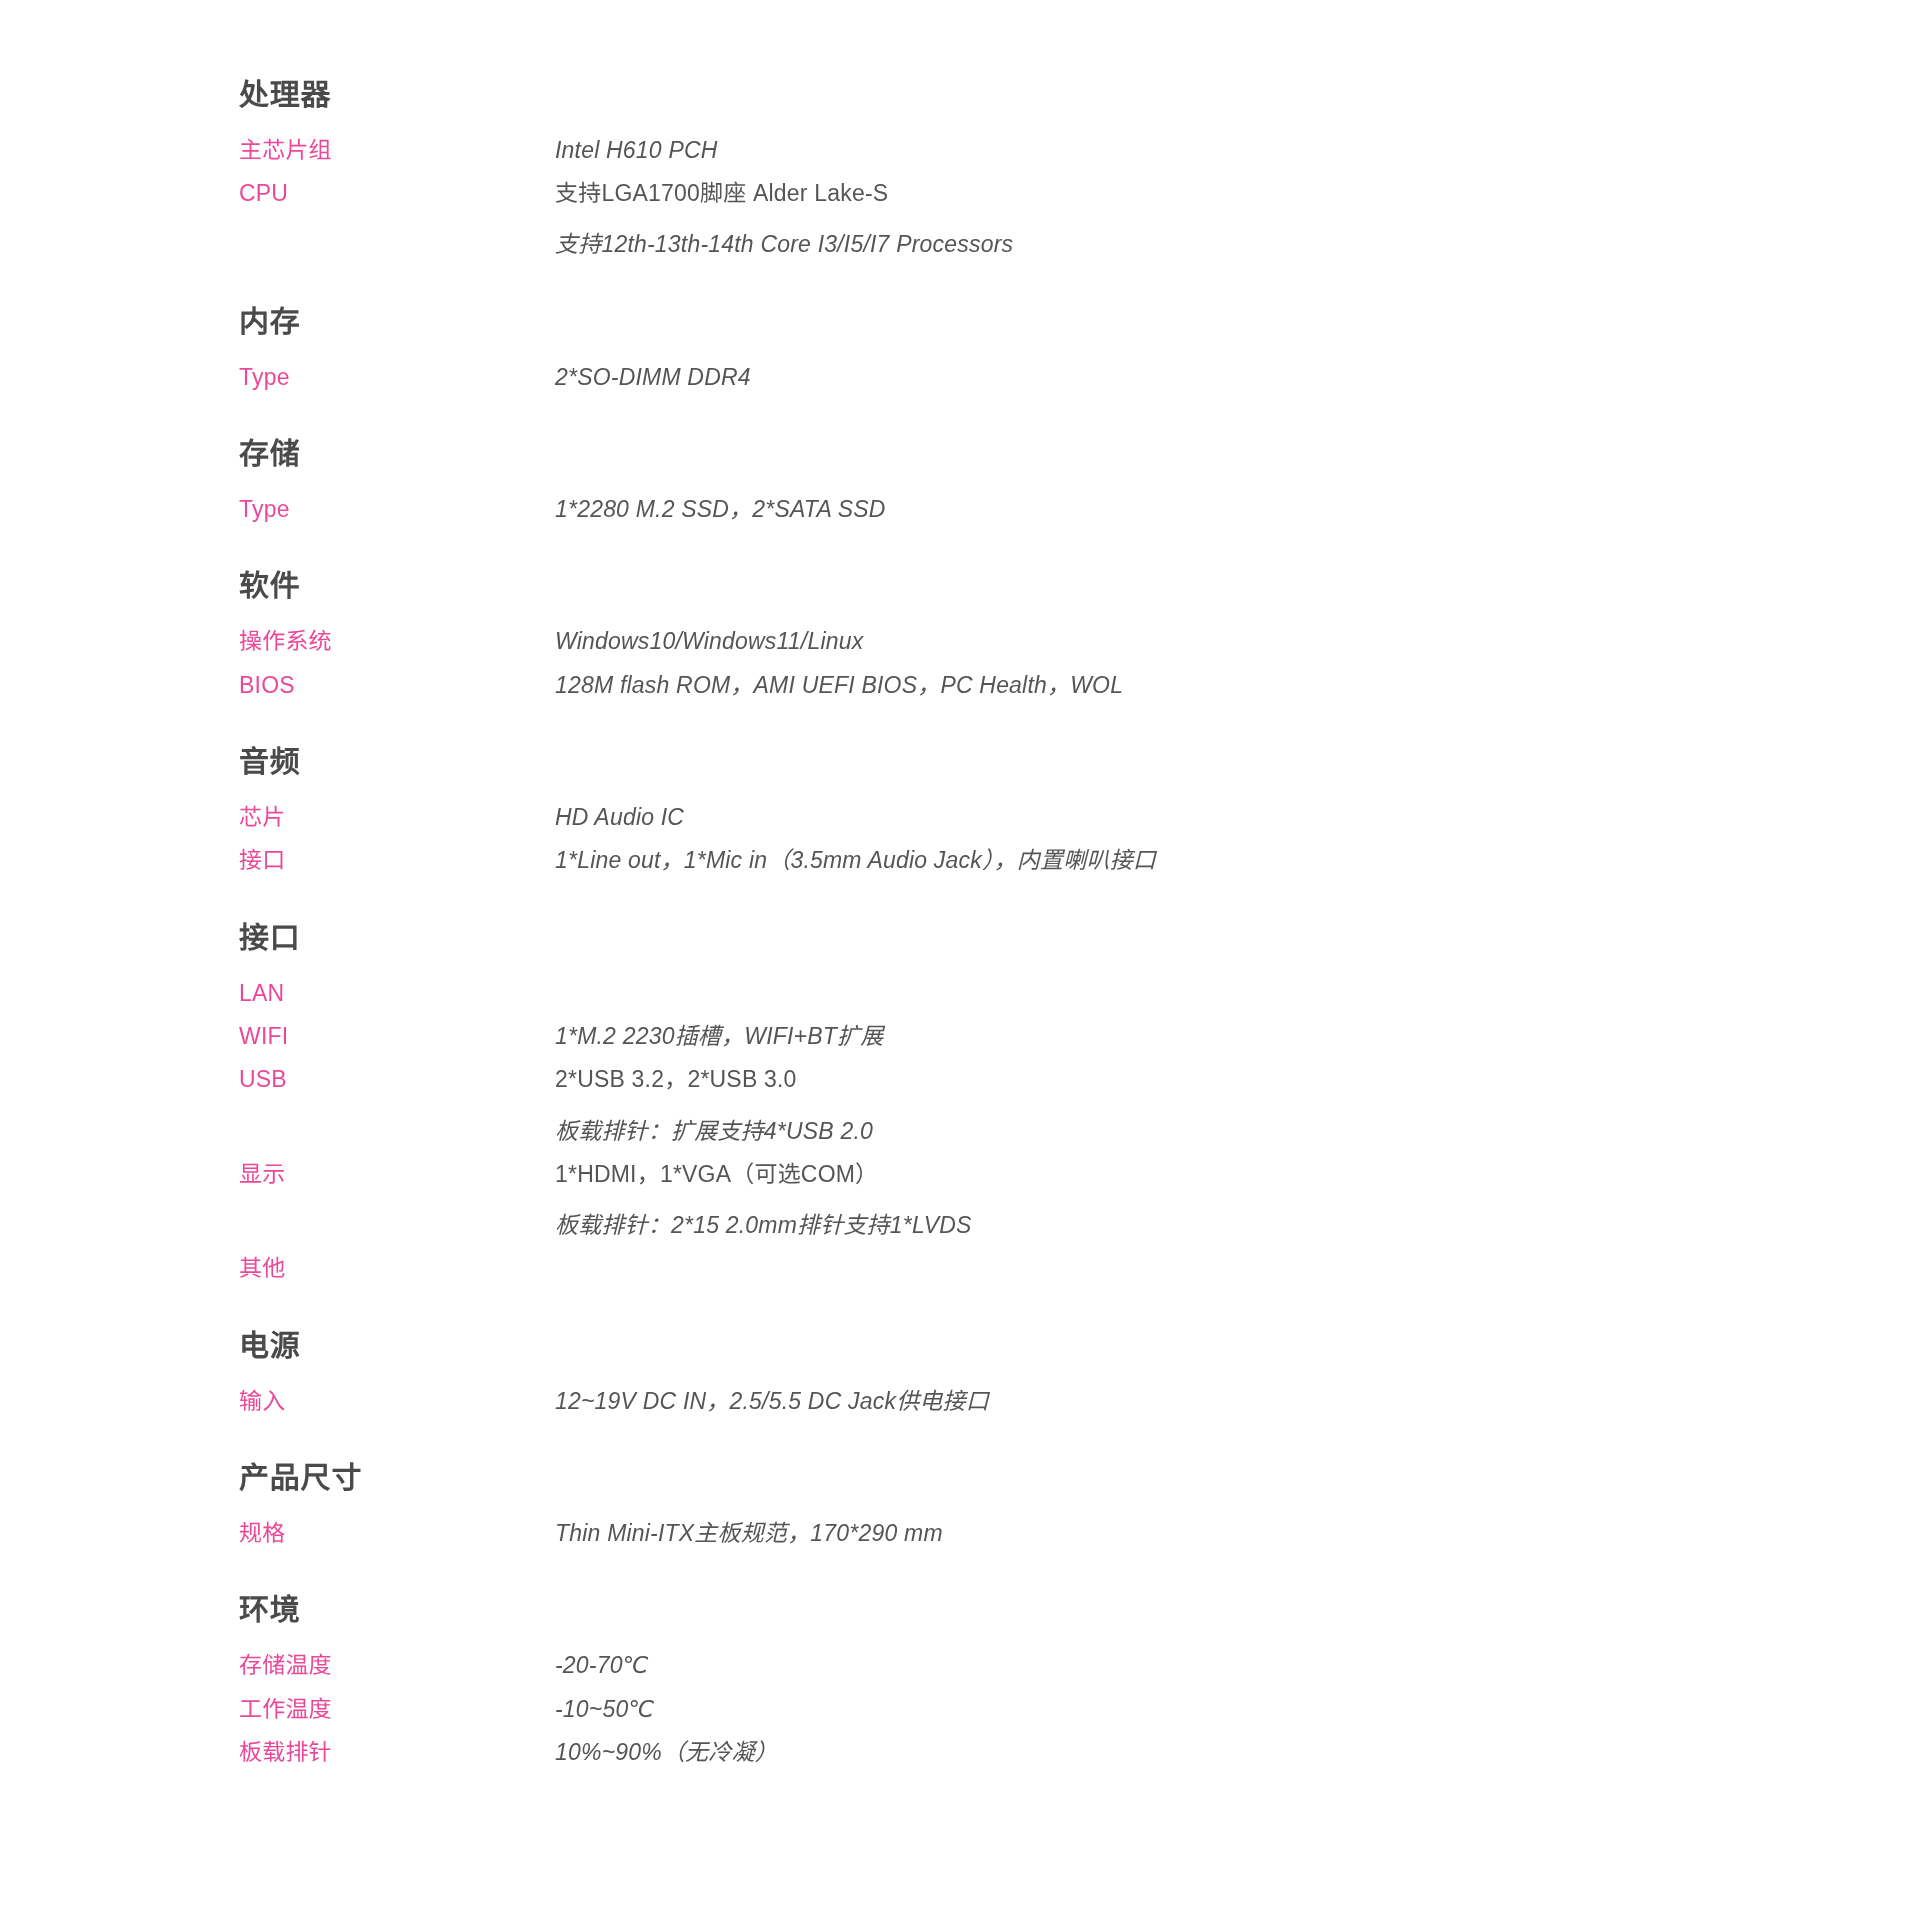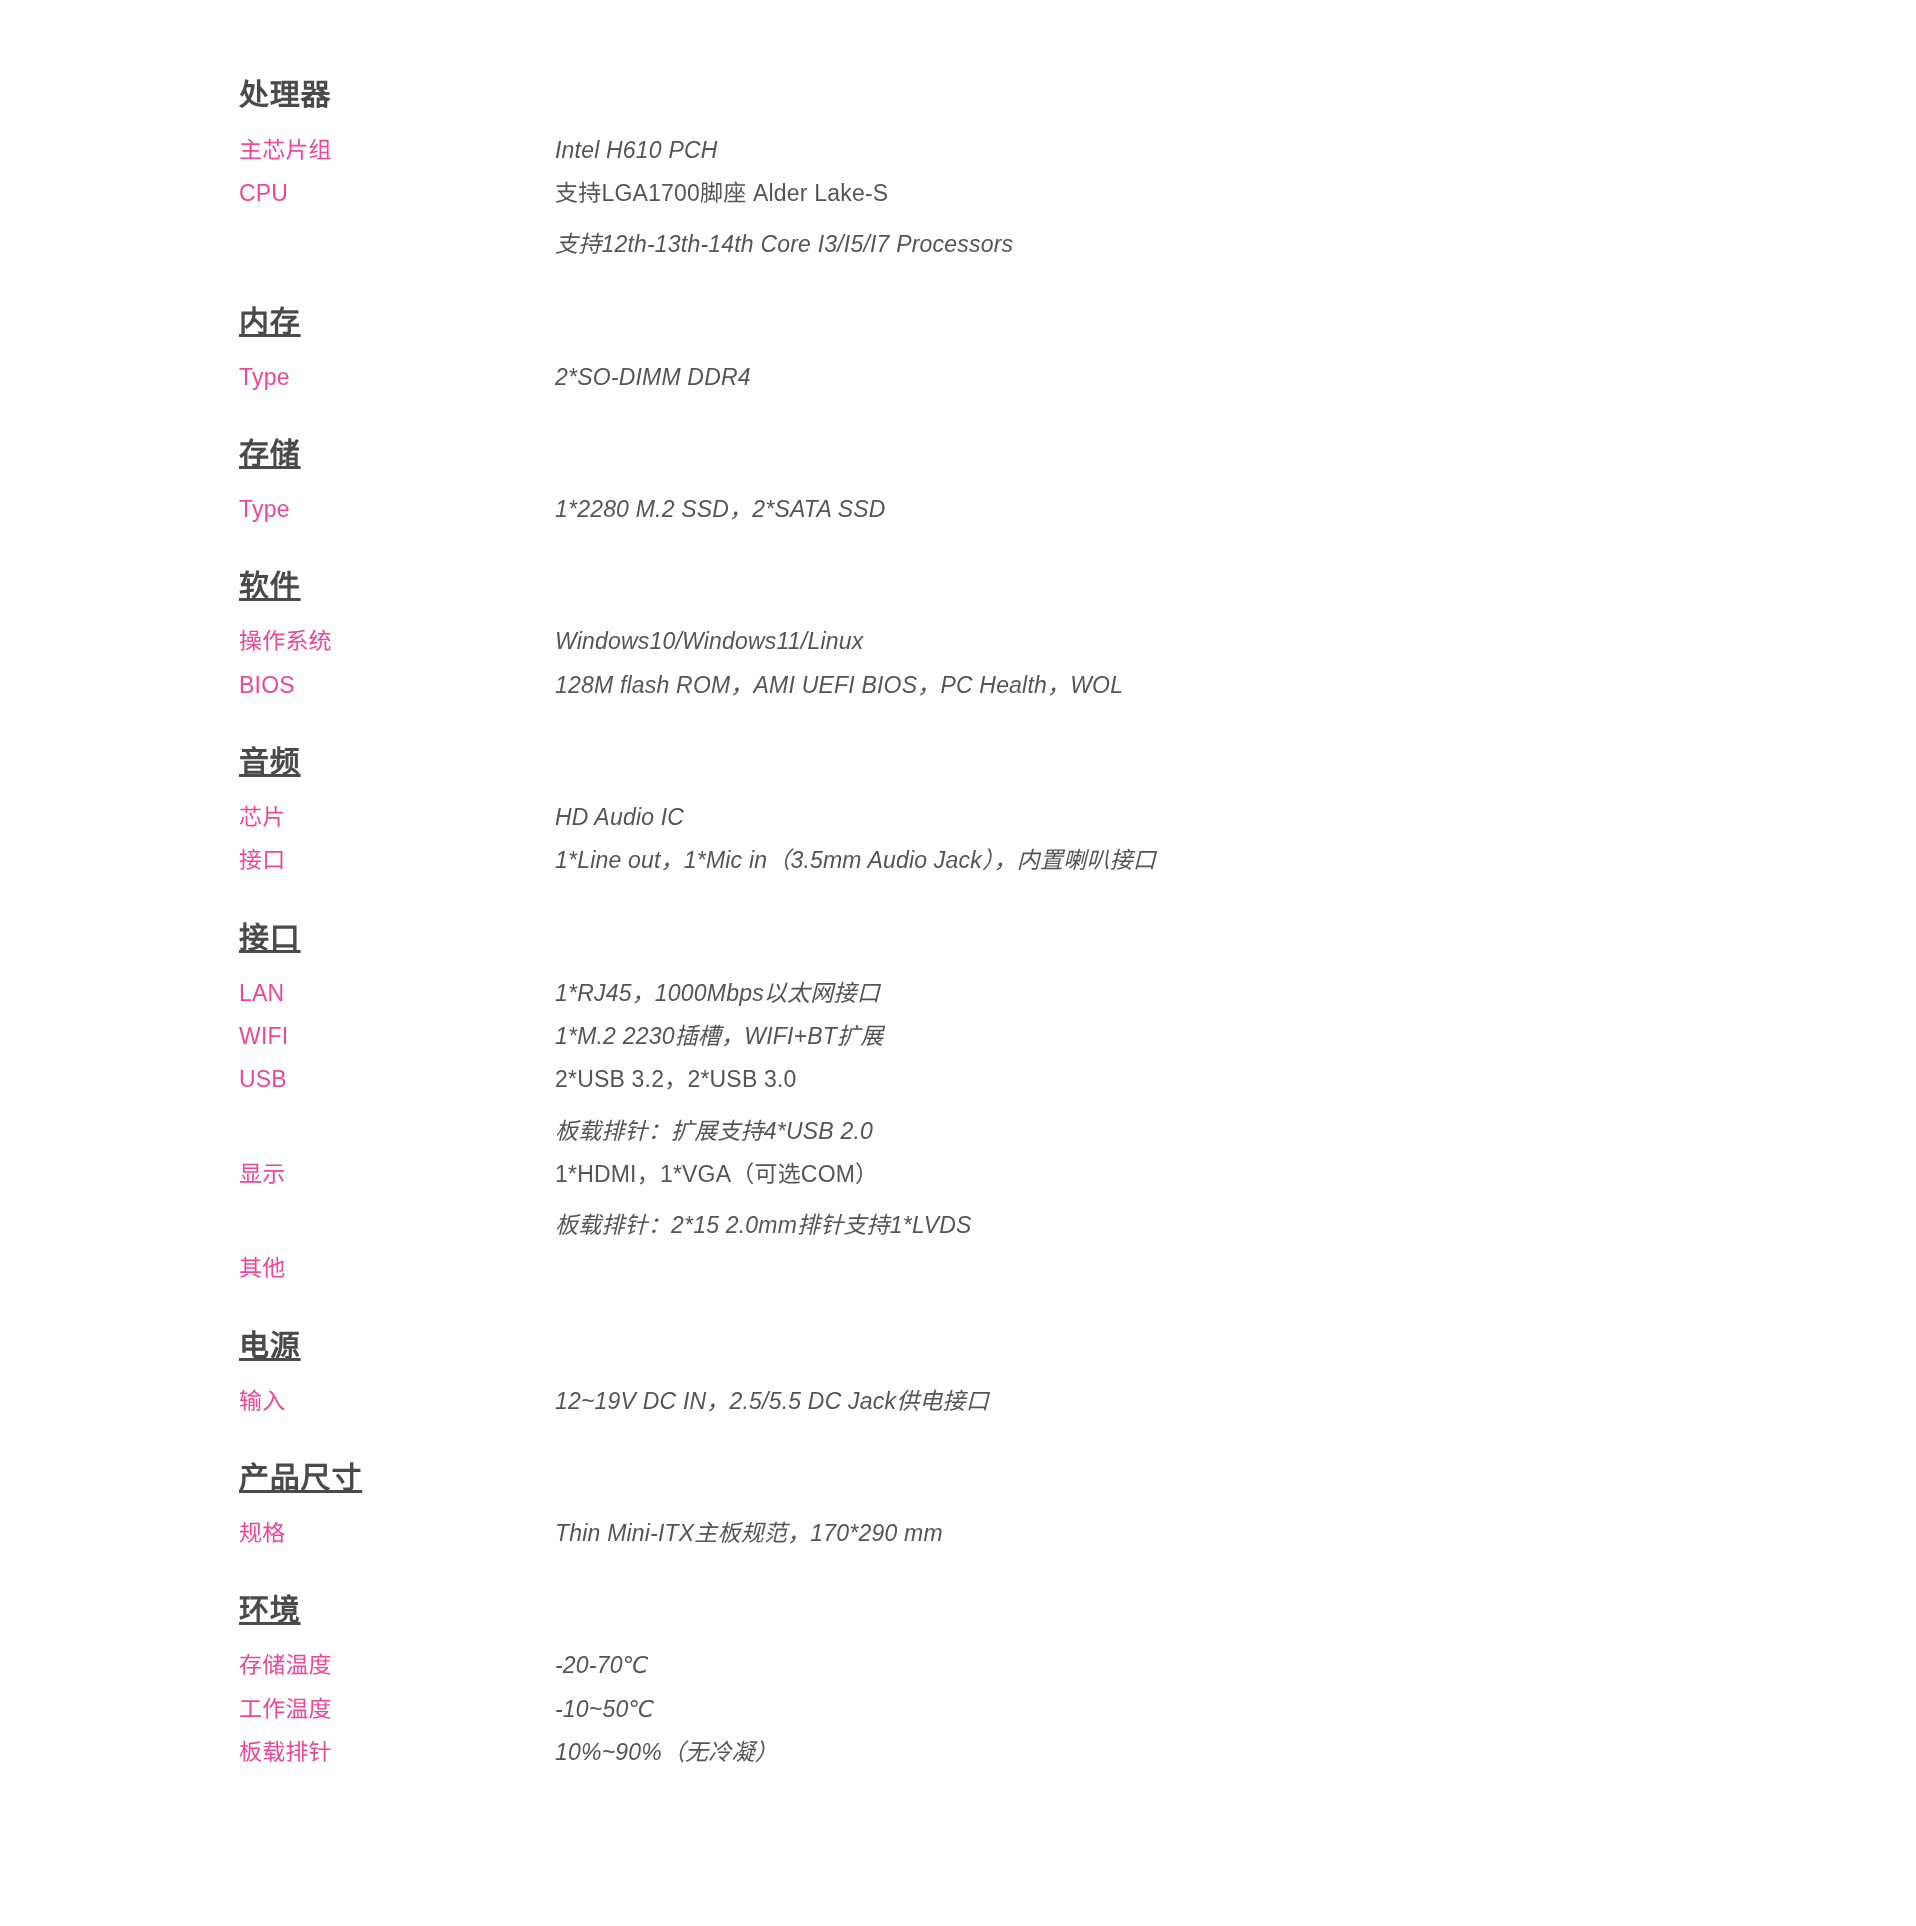--- a/index.html
+++ b/index.html
@@ -34,21 +34,20 @@
     font-size: 30px;
     font-weight: bold;
     color: #4a4a4a;
     letter-spacing: 0.8px;
     line-height: 1.2;
     margin: 0;
     padding-bottom: 20px;
   }
   .section + .section .section-title {
     padding-top: 33px;
-    text-decoration: underline;
   }
   .rows {
     display: block;
   }
   .row {
     display: flex;
     align-items: flex-start;
     padding-bottom: 7.7px;
   }
   .row-label {
@@ -156,23 +155,20 @@
               <span class="value-line">1*Line out，1*Mic in（3.5mm Audio Jack），内置喇叭接口</span>
             </div>
           </div>
         </div>
       </div>
       <div class="section">
         <h2 class="section-title">接口</h2>
         <div class="rows">
           <div class="row">
             <div class="row-label">LAN</div>
-            <div class="row-values">
-              <span class="value-line">1*RJ45，1000Mbps以太网接口</span>
-            </div>
           </div>
           <div class="row">
             <div class="row-label">WIFI</div>
             <div class="row-values">
               <span class="value-line">1*M.2 2230插槽，WIFI+BT扩展</span>
             </div>
           </div>
           <div class="row">
             <div class="row-label">USB</div>
             <div class="row-values">

